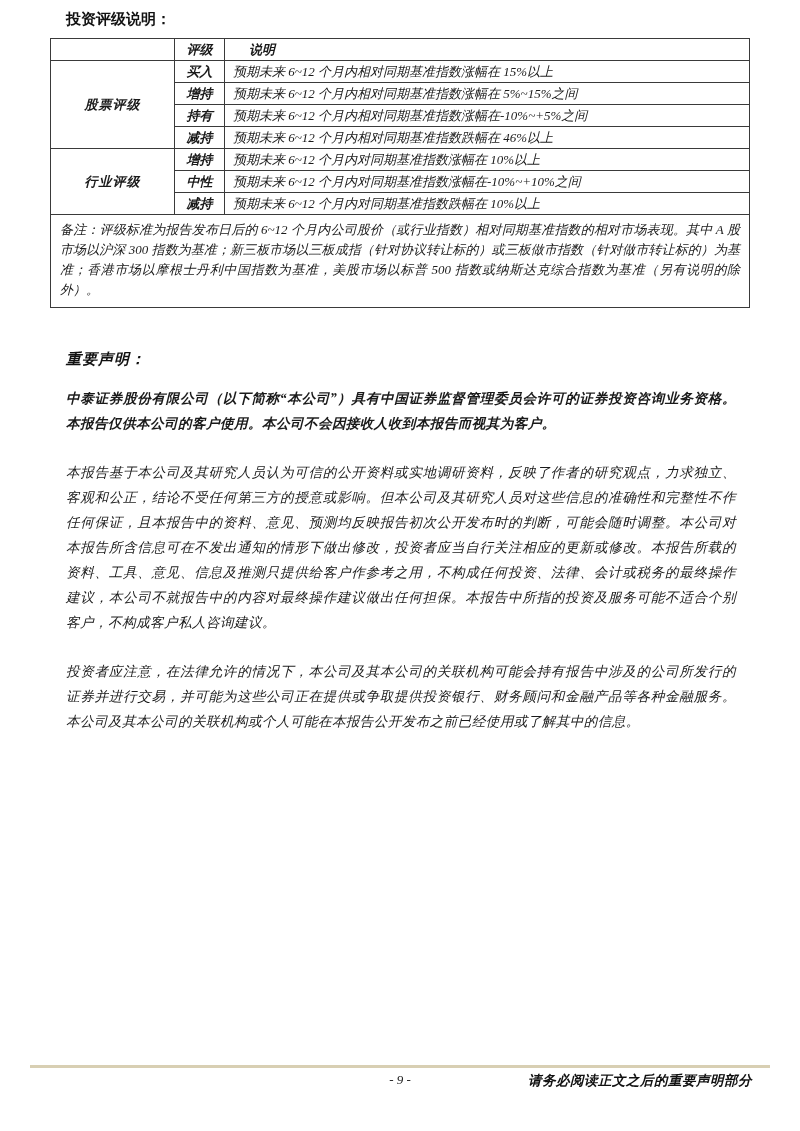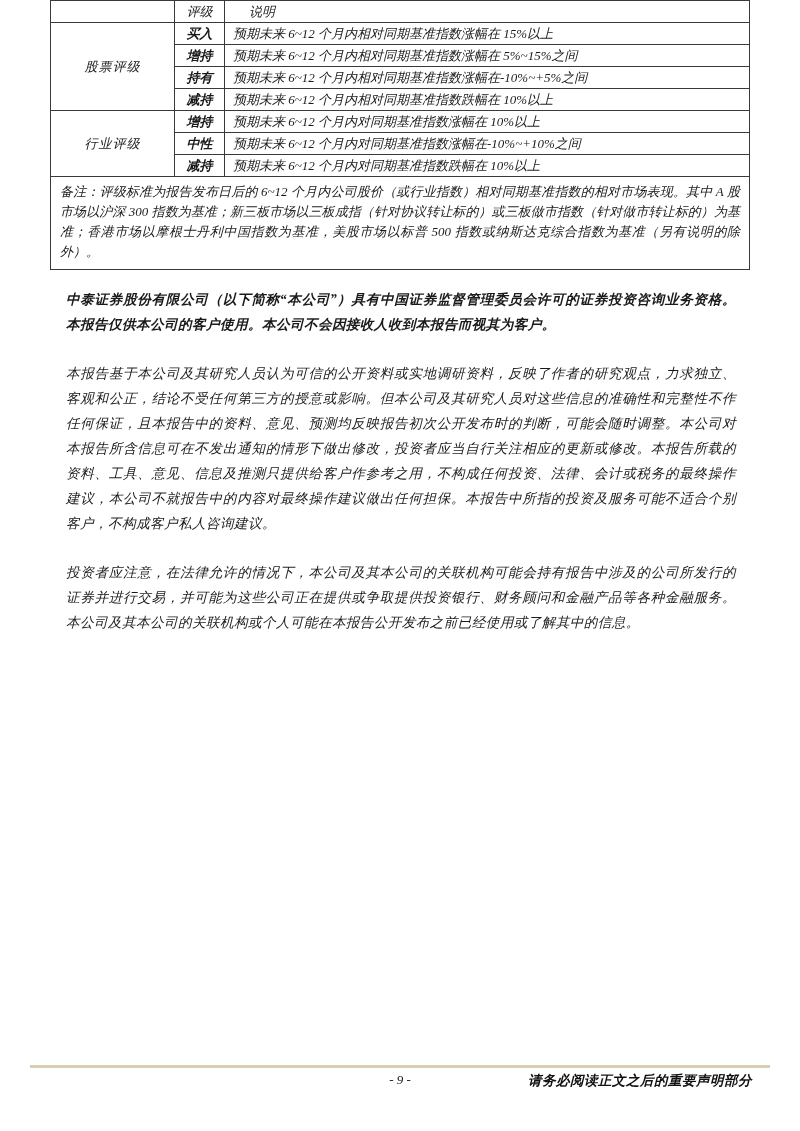--- a/index.html
+++ b/index.html
@@ -37,21 +37,21 @@
     font-size:13px;
     font-style:italic;
   }
   .rating-table col.c1 { width:124px; }
   .rating-table col.c2 { width:50px; }
   .rating-table th, .rating-table td {
     border:1px solid #3a3a3a;
     height:22px;
     vertical-align:middle;
   }
-  .rating-table th { font-weight:normal; }
+  .rating-table th { font-weight:bold; }
   .cat-cell { text-align:center; font-weight:bold; letter-spacing:1px; }
   .rating-cell { text-align:center; font-weight:bold; }
   .desc-cell { text-align:left; padding:0 8px; }
   .head-rating { text-align:center; }
   .head-desc { text-align:left; padding:0 24px; }
   .note-cell {
     padding:5px 9px 7px 9px;
     line-height:20px;
     text-align:justify;
     font-weight:normal;
@@ -85,20 +85,21 @@
     font-size:13.5px; font-weight:bold; font-style:italic; color:#111;
     letter-spacing:0.5px;
   }
 </style>
 </head>
 <body>
 
 <div class="page">
 
 
+  <h2 class="rating-title">投资评级说明：</h2>
 
   <table class="rating-table">
     <colgroup>
         <col class="c1">
         <col class="c2">
         <col class="c3">
       </colgroup>
     <tbody>
       <tr>
         <th></th>
@@ -113,41 +114,42 @@
       <tr>
         <td class="rating-cell">增持</td>
         <td class="desc-cell">预期未来 6~12 个月内相对同期基准指数涨幅在 5%~15%之间</td>
       </tr>
       <tr>
         <td class="rating-cell">持有</td>
         <td class="desc-cell">预期未来 6~12 个月内相对同期基准指数涨幅在-10%~+5%之间</td>
       </tr>
       <tr>
         <td class="rating-cell">减持</td>
-        <td class="desc-cell">预期未来 6~12 个月内相对同期基准指数跌幅在 10%以上</td>
+        <td class="desc-cell">预期未来 6~12 个月内相对同期基准指数跌幅在 46%以上</td>
       </tr>
       <tr>
         <th class="cat-cell" rowspan="3">行业评级</th>
         <td class="rating-cell">增持</td>
         <td class="desc-cell">预期未来 6~12 个月内对同期基准指数涨幅在 10%以上</td>
       </tr>
       <tr>
         <td class="rating-cell">中性</td>
         <td class="desc-cell">预期未来 6~12 个月内对同期基准指数涨幅在-10%~+10%之间</td>
       </tr>
       <tr>
         <td class="rating-cell">减持</td>
         <td class="desc-cell">预期未来 6~12 个月内对同期基准指数跌幅在 10%以上</td>
       </tr>
       <tr>
         <td class="note-cell" colspan="3">备注：评级标准为报告发布日后的 6~12 个月内公司股价（或行业指数）相对同期基准指数的相对市场表现。其中 A 股市场以沪深 300 指数为基准；新三板市场以三板成指（针对协议转让标的）或三板做市指数（针对做市转让标的）为基准；香港市场以摩根士丹利中国指数为基准，美股市场以标普 500 指数或纳斯达克综合指数为基准（另有说明的除外）。</td>
       </tr>
     </tbody>
   </table>
 
+  <h2 class="statement-title">重要声明：</h2>
 
   <p class="para bold">中泰证券股份有限公司（以下简称“本公司”）具有中国证券监督管理委员会许可的证券投资咨询业务资格。本报告仅供本公司的客户使用。本公司不会因接收人收到本报告而视其为客户。</p>
   <p class="para">本报告基于本公司及其研究人员认为可信的公开资料或实地调研资料，反映了作者的研究观点，力求独立、客观和公正，结论不受任何第三方的授意或影响。但本公司及其研究人员对这些信息的准确性和完整性不作任何保证，且本报告中的资料、意见、预测均反映报告初次公开发布时的判断，可能会随时调整。本公司对本报告所含信息可在不发出通知的情形下做出修改，投资者应当自行关注相应的更新或修改。本报告所载的资料、工具、意见、信息及推测只提供给客户作参考之用，不构成任何投资、法律、会计或税务的最终操作建议，本公司不就报告中的内容对最终操作建议做出任何担保。本报告中所指的投资及服务可能不适合个别客户，不构成客户私人咨询建议。</p>
   <p class="para">投资者应注意，在法律允许的情况下，本公司及其本公司的关联机构可能会持有报告中涉及的公司所发行的证券并进行交易，并可能为这些公司正在提供或争取提供投资银行、财务顾问和金融产品等各种金融服务。本公司及其本公司的关联机构或个人可能在本报告公开发布之前已经使用或了解其中的信息。</p>
 
   <hr class="footer-line" style="background: rgb(216, 207, 179);">
   <div class="page-number">- 9 -</div>
   <div class="footer-notice">请务必阅读正文之后的重要声明部分</div>
 
 </div>

